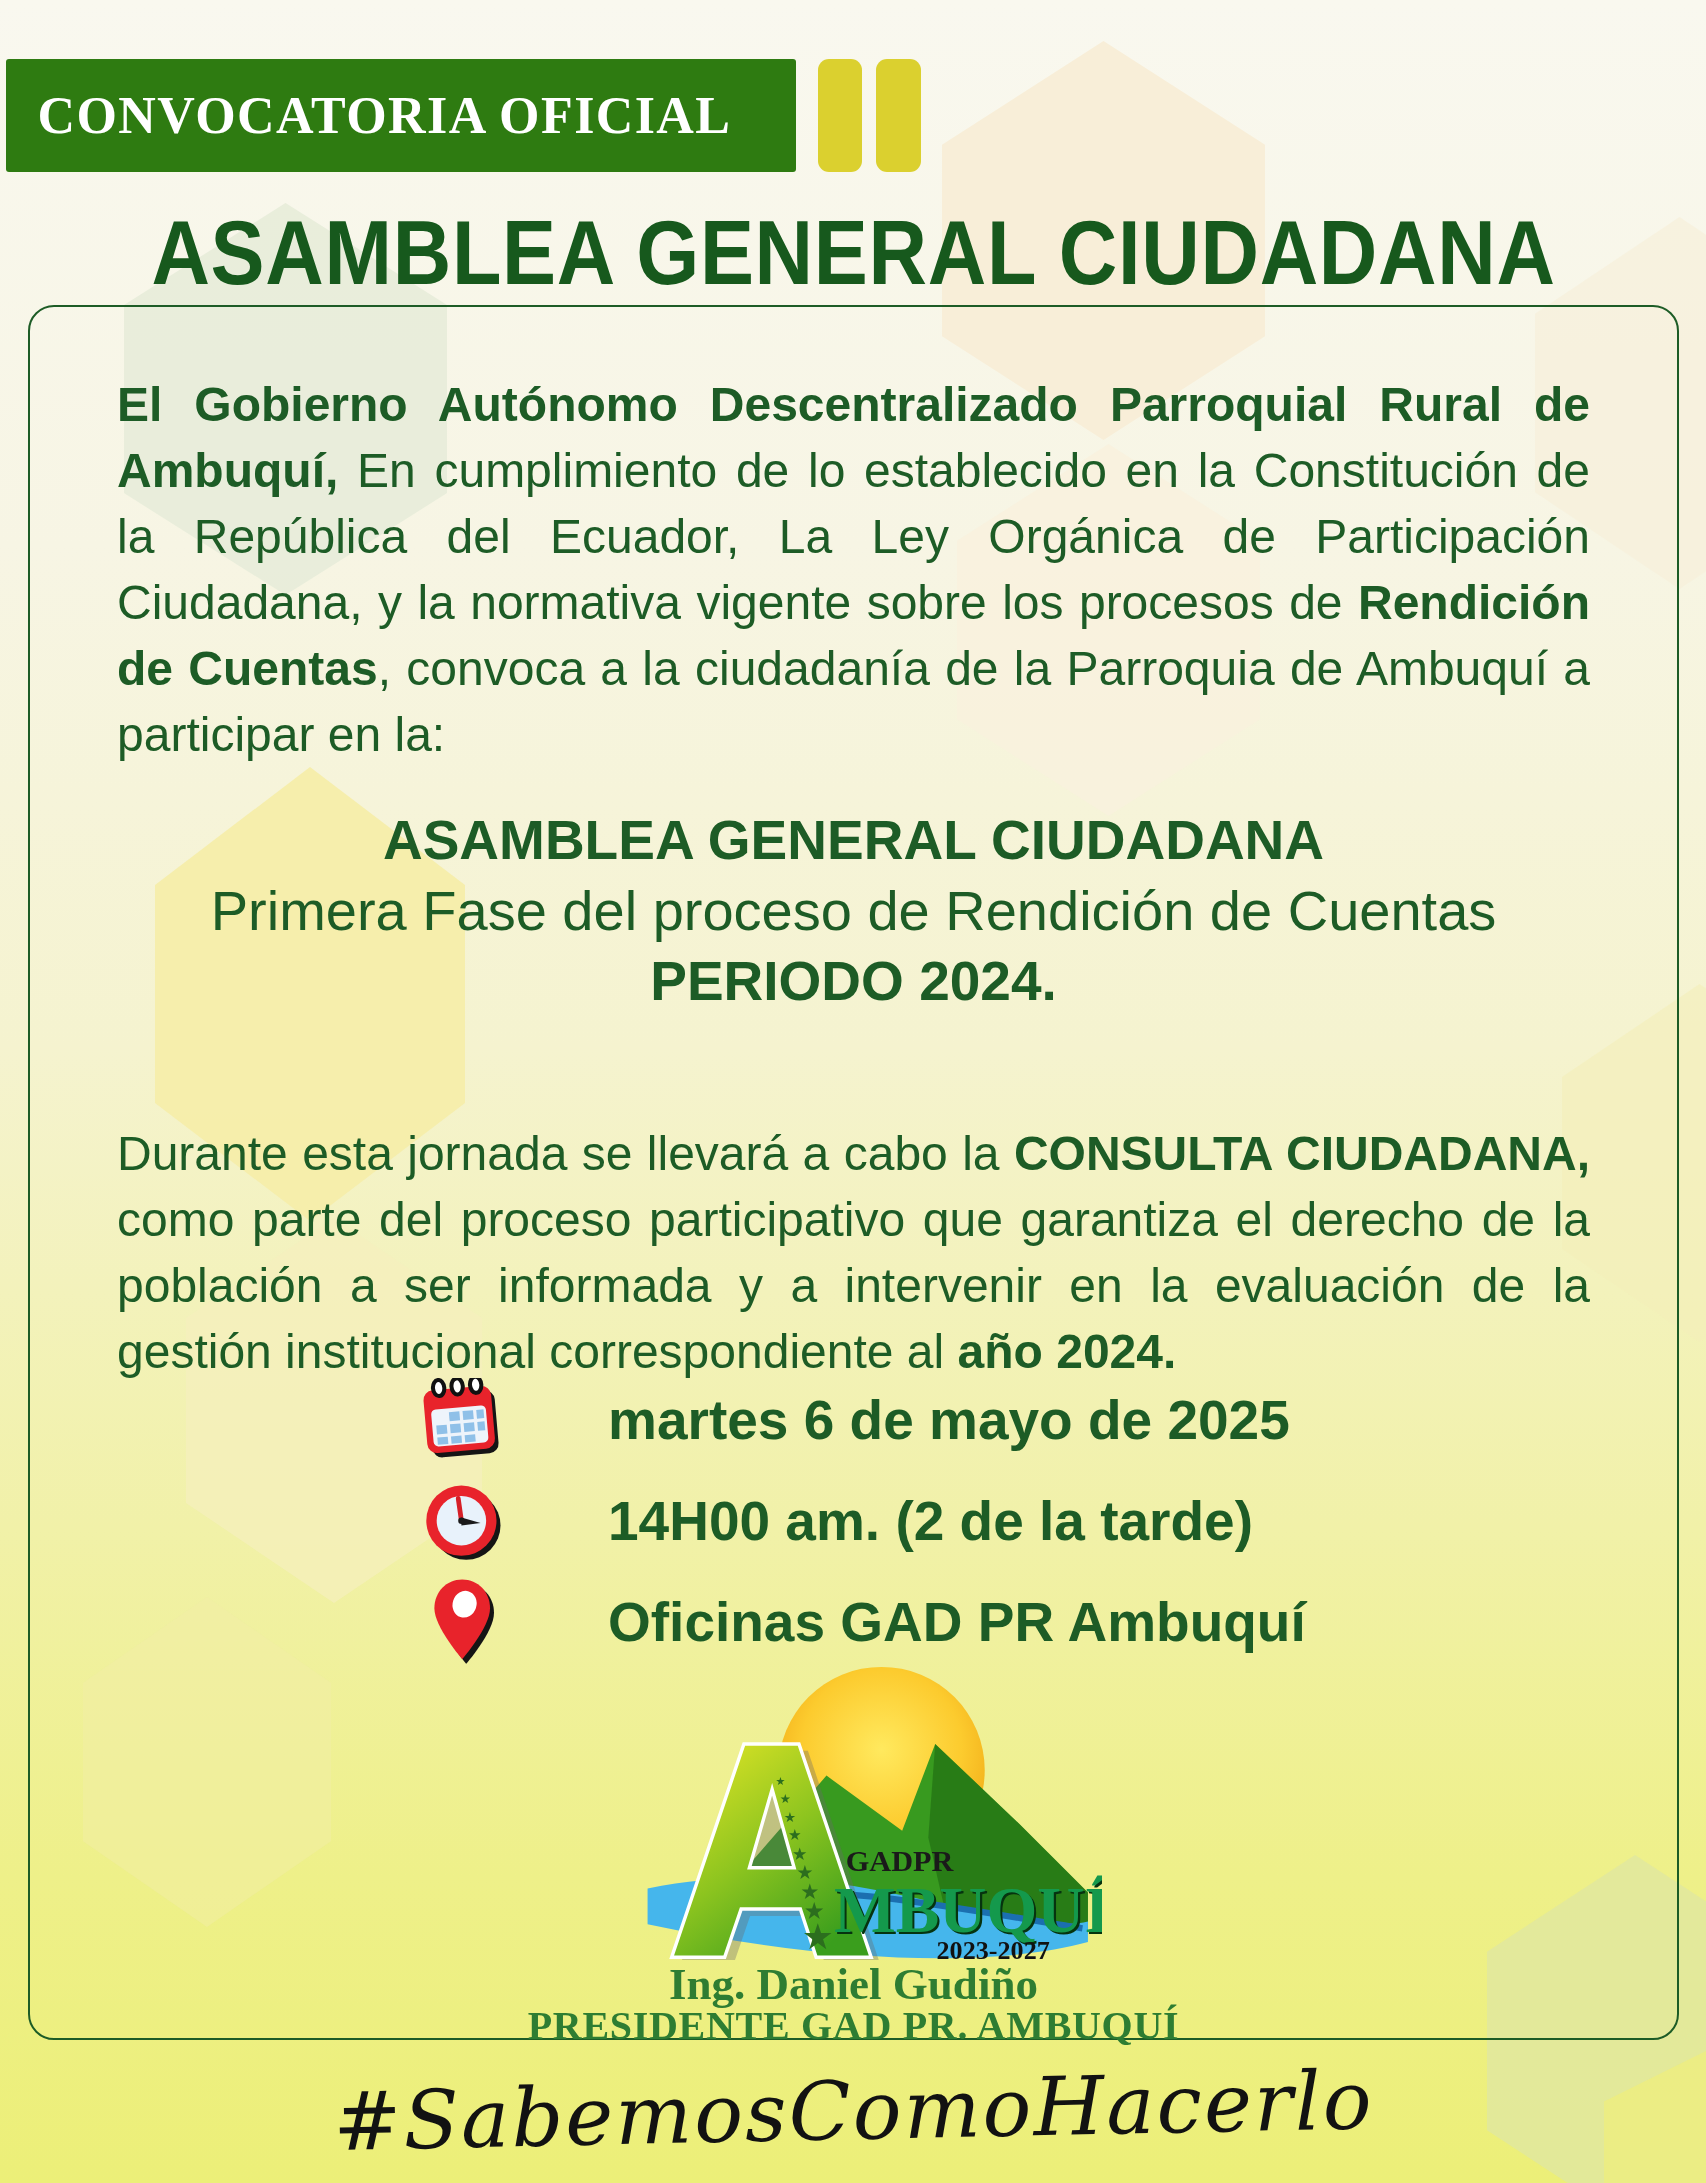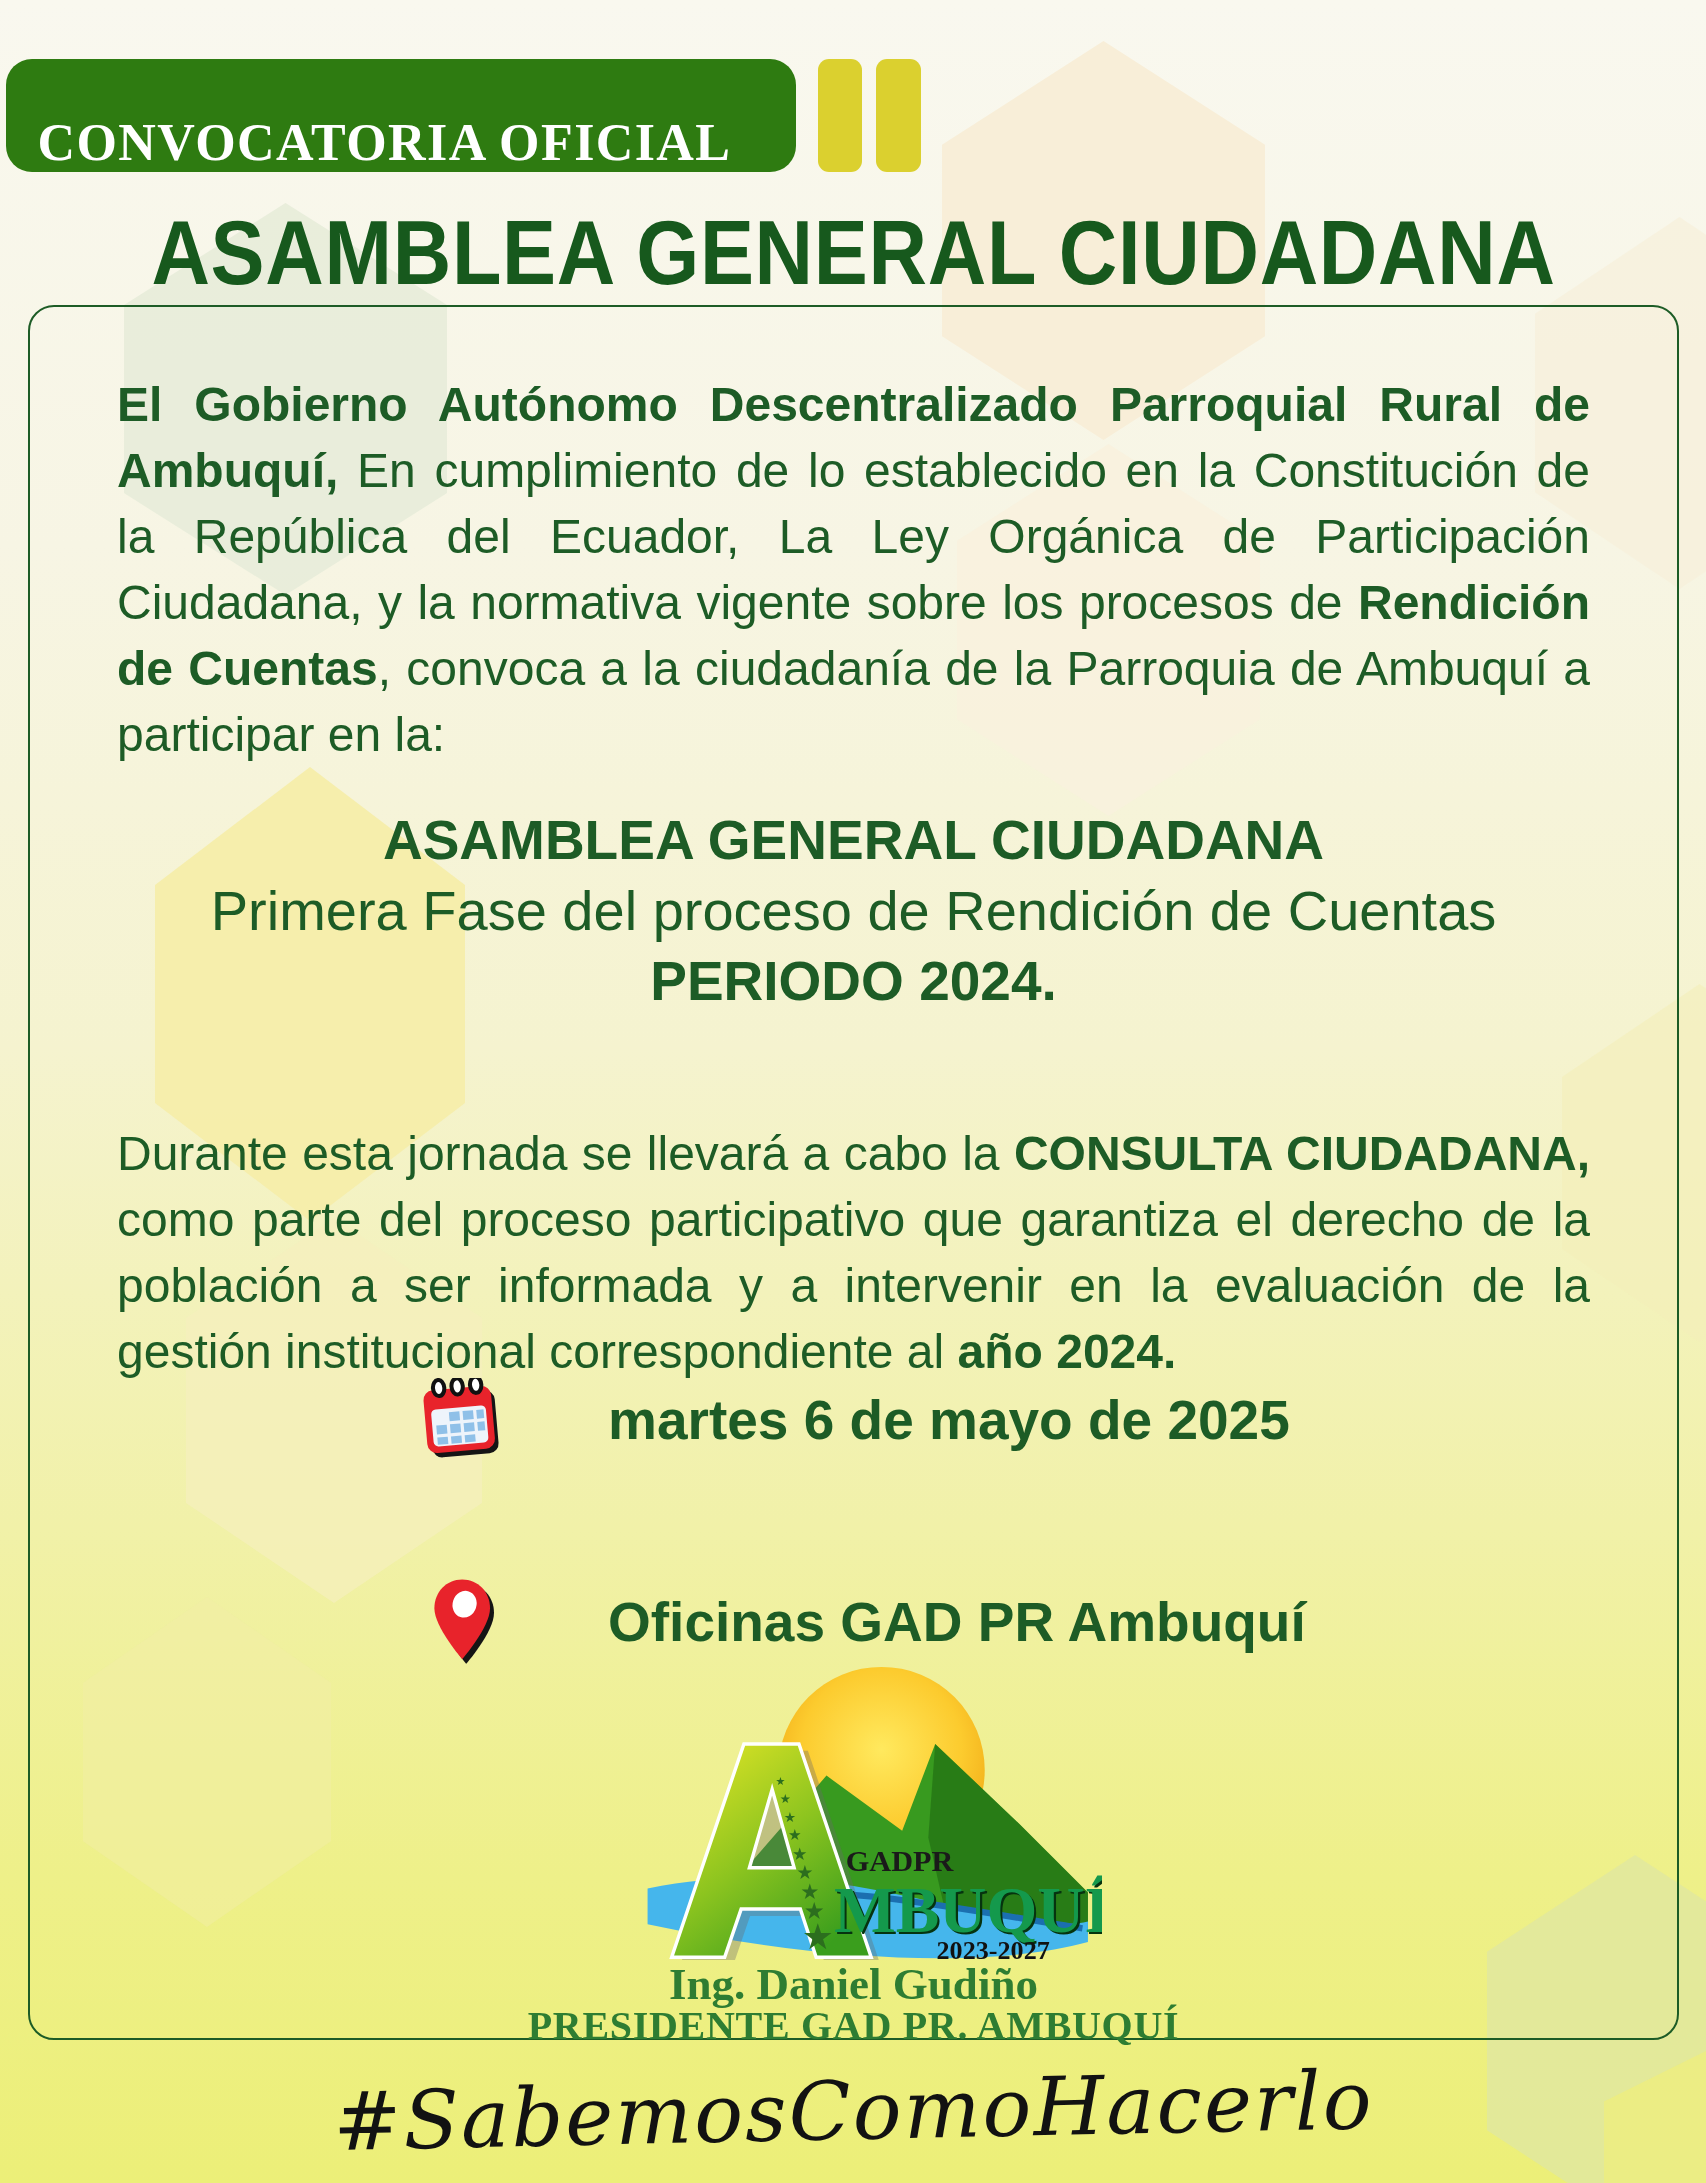--- a/index.html
+++ b/index.html
@@ -4,21 +4,21 @@
 <style>
   html,body{margin:0;padding:0;}
   body{width:1707px;height:2183px;overflow:hidden;font-family:"Liberation Sans",sans-serif;}
   .page{position:relative;width:1707px;height:2183px;overflow:hidden;
         background:linear-gradient(180deg,#f9f8ef 0%,#f7f5e4 25%,#f5f3cf 48%,#f1f1a8 70%,#eef089 86%,#ecef78 100%);}
   .hex{position:absolute;clip-path:polygon(50% 0%,100% 26%,100% 74%,50% 100%,0% 74%,0% 26%);z-index:0;}
   .layer{position:absolute;z-index:2;}
 
   
   .banner{left:5.5px;top:59px;width:790px;height:113px;background:var(--banner-green,#2e7b11);
-          border-radius:26px;display:flex;align-items:flex-end;padding-left:32px;box-sizing:border-box;}
+          border-radius:3px;display:flex;align-items:center;padding-left:32px;box-sizing:border-box;}
   .banner-label{font-family:"Liberation Serif",serif;font-weight:700;color:#ffffff;font-size:52px;letter-spacing:1.4px;}
   .bar{position:absolute;top:59px;height:113px;background:var(--accent-yellow,#dbd02f);border-radius:11px;z-index:2;}
   .bar1{left:818px;width:44px;}
   .bar2{left:876px;width:45px;}
 
   
   .poster-title{left:0;top:201px;width:1707px;text-align:center;white-space:nowrap;}
   .poster-title span{display:inline-block;transform:scaleY(1.12);transform-origin:top;
       font-size:81px;font-weight:700;font-stretch:condensed;color:var(--heading-green,#17591d);letter-spacing:0.7px;}
 
@@ -113,20 +113,33 @@
             <ellipse cx="24" cy="10" rx="7" ry="10"></ellipse>
               <ellipse cx="47" cy="10" rx="7" ry="10"></ellipse>
               <ellipse cx="70" cy="10" rx="7" ry="10"></ellipse>
           </g>
         </g>
       </svg>
     </span>
     <span class="sched-text">martes 6 de mayo de 2025</span>
   </div>
 
+  <div class="sched-row row2">
+    <span class="sched-icon">
+      <svg width="80" height="83" viewBox="0 0 100 104">
+        <circle cx="54" cy="57" r="43" fill="#151515"></circle>
+        <circle cx="48" cy="51" r="44" fill="#e8232b"></circle>
+        <circle cx="48" cy="51" r="31" fill="#e8f2fb"></circle>
+        <line x1="48" y1="51" x2="44" y2="23" stroke="#d61f27" stroke-width="6" stroke-linecap="round"></line>
+        <polygon points="48,47 72,54 48,57" fill="#1a1a1a"></polygon>
+        <circle cx="48" cy="51" r="4" fill="#1a1a1a"></circle>
+      </svg>
+    </span>
+    <span class="sched-text">14H00 am. (2 de la tarde)</span>
+  </div>
 
   <div class="sched-row row3">
     <span class="sched-icon">
       <svg width="72" height="89" viewBox="0 0 90 112">
         <path d="M49 8 C70 8 84 24 84 44 C84 68 49 108 49 108 C49 108 18 70 16 48 C14 26 30 8 49 8 Z" fill="#151515"></path>
         <path d="M44 2 C64 2 79 18 79 38 C79 62 44 102 44 102 C44 102 9 62 9 38 C9 18 24 2 44 2 Z" fill="#e8232b"></path>
         <ellipse cx="47" cy="33" rx="15" ry="17" fill="#ffffff" transform="rotate(18 47 33)"></ellipse>
       </svg>
     </span>
     <span class="sched-text">Oficinas GAD PR Ambuquí</span>

